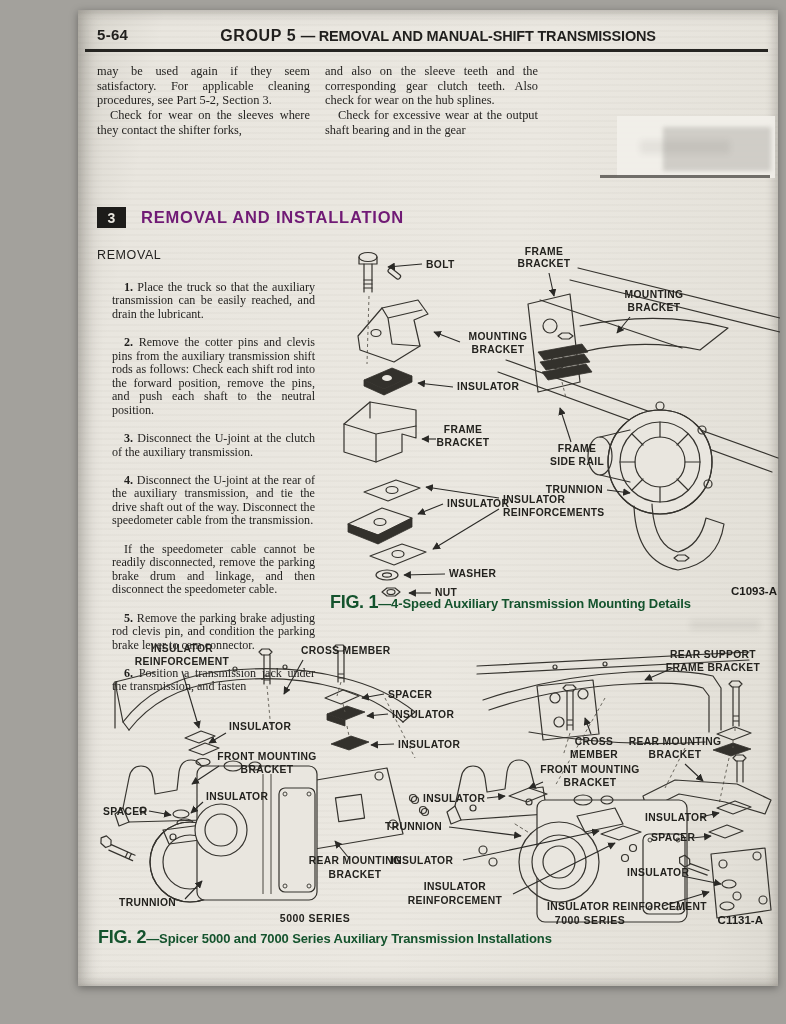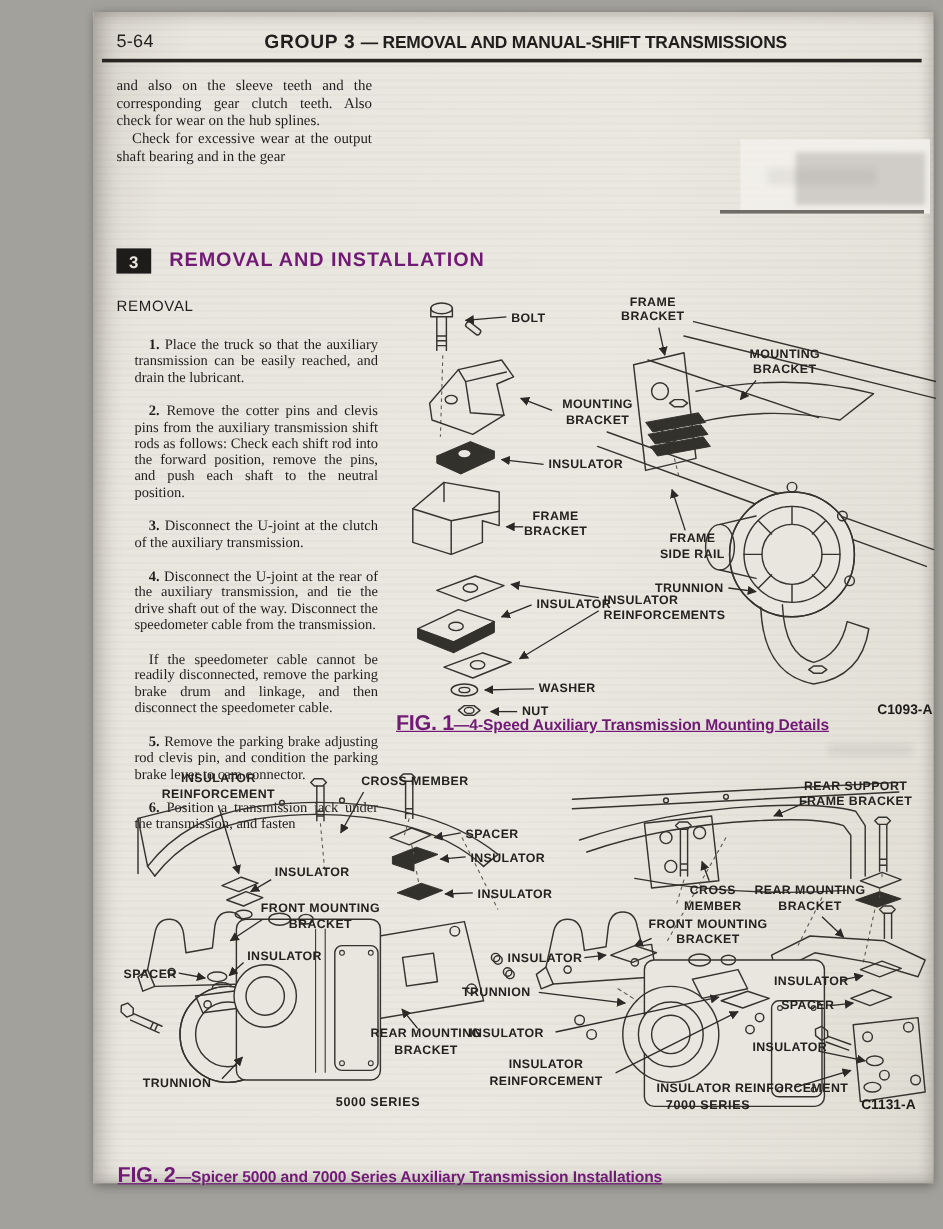--- a/index.html
+++ b/index.html
@@ -10,21 +10,21 @@
          box-shadow:inset 7px 0 16px rgba(60,56,50,.30), inset -4px 0 10px rgba(60,56,50,.18), 0 2px 8px rgba(0,0,0,.35);}
   .paper::after{content:"";position:absolute;inset:0;pointer-events:none;
          background:repeating-linear-gradient(0deg,rgba(110,104,92,.035) 0 2px,transparent 2px 6px);}
   
   .ghost-patch{position:absolute;left:617px;top:116px;width:158px;height:62px;background:#f2f0ea;opacity:.9;}
   .ghost-box{position:absolute;left:663px;top:127px;width:108px;height:44px;background:#8e8b85;opacity:.33;filter:blur(2px);}
   .ghost-rule{position:absolute;left:600px;top:175px;width:170px;height:3px;background:#504e49;opacity:.8;}
   .ghost-soft{position:absolute;opacity:.07;background:#3a3833;filter:blur(3px);}
 
   .hdr-num{position:absolute;left:97px;top:26px;font-family:"Liberation Sans",sans-serif;
-           font-weight:normal;font-size:15px;letter-spacing:.3px;}
+           font-weight:bold;font-size:15px;letter-spacing:.3px;}
   .hdr-title{position:absolute;left:150px;right:60px;top:27px;text-align:center;
            font-family:"Liberation Sans",sans-serif;font-weight:bold;white-space:nowrap;}
   .hdr-group{font-size:16px;letter-spacing:.6px;}
   .hdr-rest{font-size:14.5px;letter-spacing:-.2px;}
   .rule{position:absolute;left:85px;top:49px;width:683px;height:3px;background:#262522;}
 
   .intro{position:absolute;left:97px;top:64px;width:670px;display:flex;gap:15px;}
   .col{width:213px;font-size:12.4px;line-height:14.7px;text-align:justify;}
   .col p{margin:0;}
   .col p.ind{text-indent:13px;}
@@ -36,25 +36,25 @@
   .sec-title{font-weight:bold;font-size:16.5px;letter-spacing:.8px;color:#701a75;}
   .removal-h{position:absolute;left:97px;top:248px;font-family:"Liberation Sans",sans-serif;
              font-weight:normal;font-size:12.5px;letter-spacing:.6px;text-align:center;}
   .steps{position:absolute;left:97px;top:266px;width:233px;font-size:12.1px;line-height:13.45px;text-align:justify;}
   .steps p{margin:15px;text-indent:12px;}
   .steps .num{font-weight:bold;}
 
   .fig1{position:absolute;left:330px;top:240px;}
   .fig2{position:absolute;left:85px;top:638px;}
 
-  .cap{position:absolute;font-family:"Liberation Sans",sans-serif;font-weight:bold;color:#701a75;white-space:nowrap;text-decoration:underline;}
+  .cap{position:absolute;font-family:"Liberation Sans",sans-serif;font-weight:bold;color:#14532d;white-space:nowrap;}
   .cap .fno{font-size:18px;letter-spacing:-.3px;}
   .cap .ftx{font-size:13px;letter-spacing:-.1px;}
   #cap1{left:330px;top:592px;}
-  #cap2{left:98px;top:969px;text-align:center;}
+  #cap2{left:98px;top:927px;text-align:center;}
 
   
   .ln{stroke:#35332e;stroke-width:1.2;fill:none;stroke-linecap:round;stroke-linejoin:round;}
   .thin{stroke:#35332e;stroke-width:.9;fill:none;}
   .drk{fill:#33312c;stroke:#33312c;stroke-width:.8;}
   .pap{fill:#e9e6df;}
   .ldr{stroke:#2a2926;stroke-width:1.1;fill:none;}
   .dsh{stroke:#5b584f;stroke-width:.9;fill:none;stroke-dasharray:3 3;}
   text.lbl{font-family:"Liberation Sans",sans-serif;font-size:10.3px;font-weight:bold;
            letter-spacing:.35px;fill:#23221e;}
@@ -68,26 +68,30 @@
   <div class="paper"></div>
 
   <div class="ghost-patch"></div>
   <div class="ghost-box"></div>
   <div class="ghost-rule"></div>
   <div class="ghost-soft" style="left:640px;top:140px;width:90px;height:14px;"></div>
   <div class="ghost-soft" style="left:690px;top:620px;width:70px;height:10px;"></div>
 
   <div class="hdr-num">5-64</div>
   <div class="hdr-title">
-    <span class="hdr-group">GROUP 3</span>
+    <span class="hdr-group">GROUP 5</span>
     <span class="hdr-rest">— REMOVAL AND MANUAL-SHIFT TRANSMISSIONS</span>
   </div>
   <div class="rule"></div>
 
   <div class="intro">
+    <div class="col">
+      <p>may be used again if they seem satisfactory. For applicable cleaning procedures, see Part 5-2, Section 3.</p>
+      <p class="ind">Check for wear on the sleeves where they contact the shifter forks,</p>
+    </div>
     <div class="col">
       <p>and also on the sleeve teeth and the corresponding gear clutch teeth. Also check for wear on the hub splines.</p>
       <p class="ind">Check for excessive wear at the output shaft bearing and in the gear</p>
     </div>
   </div>
 
   <div class="sec-head">
     <div class="sec-num">3</div>
     <div class="sec-title">REMOVAL AND INSTALLATION</div>
   </div>

